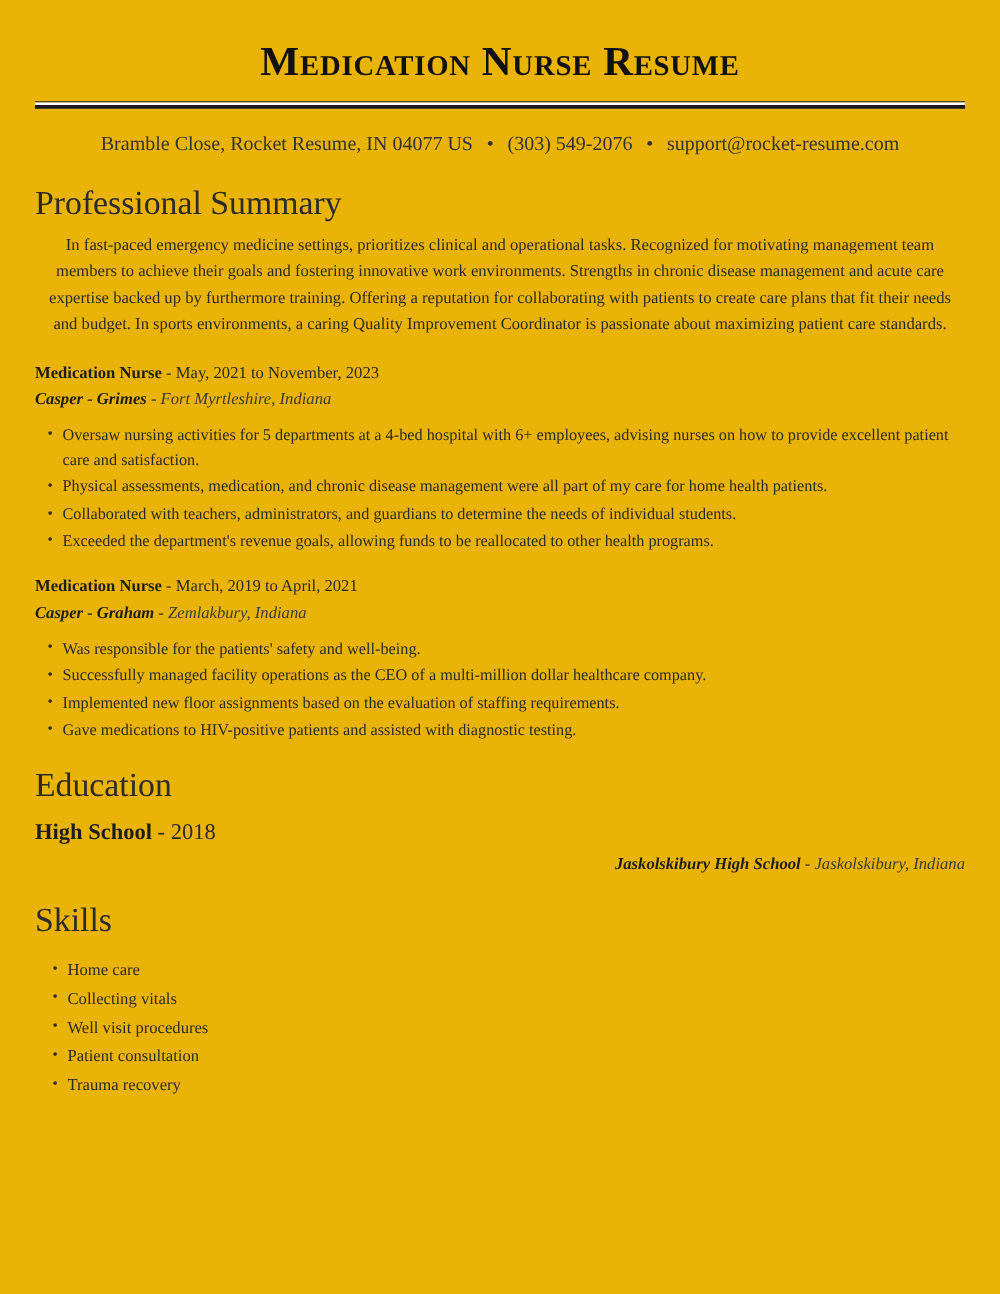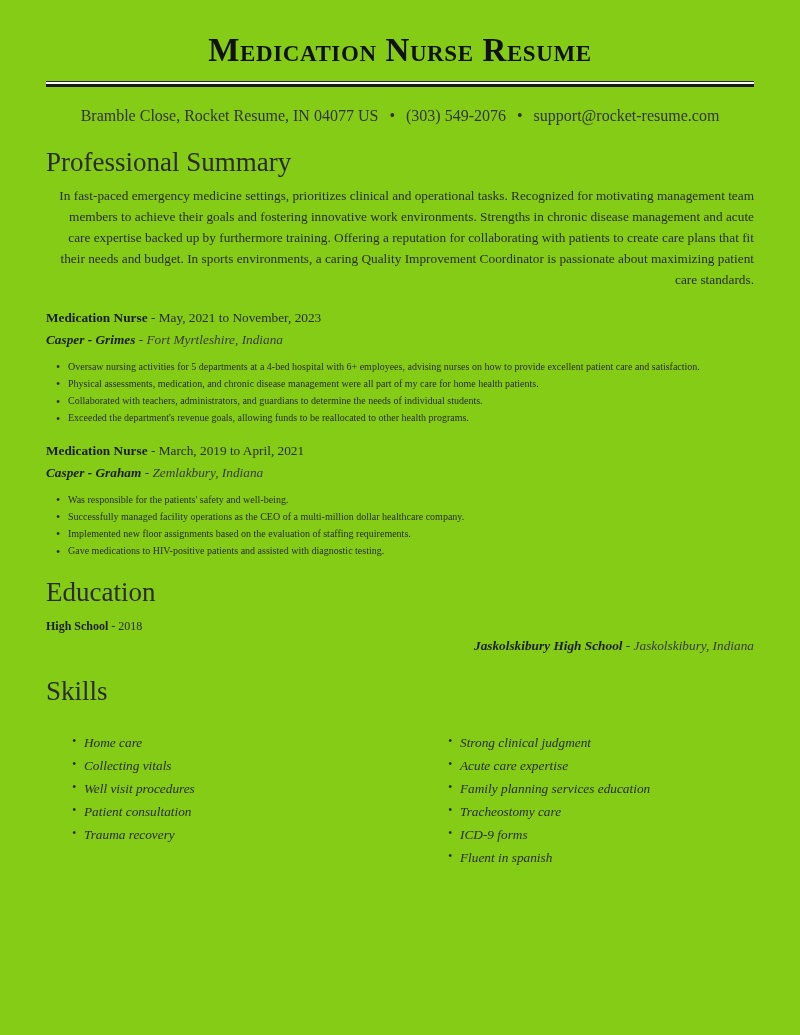--- a/index.html
+++ b/index.html
@@ -11,22 +11,22 @@
     width: 800px;
     height: 1035px;
     font-family: "Liberation Serif", "DejaVu Serif", serif;
     color: #222222;
     overflow: hidden;
   }
   .page {
     width: 800px;
     height: 1035px;
     box-sizing: border-box;
-    padding: 0 46px;
-    background: #84cc16;
+    padding: 0 28px;
+    background: #eab308;
     position: relative;
   }
 
   
   .resume-title {
     text-align: center;
     font-family: "Liberation Serif", "DejaVu Serif", serif;
     font-variant: small-caps;
     font-weight: 700;
     font-size: 33px;
@@ -78,21 +78,21 @@
     font-size: 27px;
     color: #2b2b2b;
     margin: 0 0 8px 0;
     line-height: 1.2;
   }
   .summary-text {
     font-size: 13.3px;
     line-height: 1.57;
     color: #2b2b2b;
     margin: 0;
-    text-align: right;
+    text-align: center;
   }
 
   
   .job {
     margin-top: 2px;
   }
   .job + .job {
     margin-top: 16px;
   }
   .job-line-1 {
@@ -127,38 +127,38 @@
     color: #3a3a3a;
   }
 
   ul.bullets {
     margin: 8px 0 0 0;
     padding-left: 22px;
     list-style: none;
   }
   ul.bullets > li {
     position: relative;
-    font-size: 10px;
+    font-size: 13px;
     line-height: 1.52;
     color: #2b2b2b;
     margin-bottom: 2px;
     padding-left: 0;
   }
   ul.bullets > li::before {
     content: "\2022";
     position: absolute;
     left: -12px;
     top: -0.5px;
     font-size: 12px;
     color: #2b2b2b;
   }
 
   
   .edu-line-1 {
-    font-size: 12px;
+    font-size: 18px;
     line-height: 1.55;
     color: #2b2b2b;
   }
   .edu-degree {
     font-weight: 700;
     color: #1d1d1d;
   }
   .edu-line-2 {
     font-size: 13.3px;
     line-height: 1.55;
@@ -182,24 +182,23 @@
     margin-top: 4px;
   }
   .skills-col {
     width: 50%;
     box-sizing: border-box;
   }
   .skills-col.right {
     padding-left: 22px;
   }
   ul.skill-list {
-    margin: 16px;
+    margin: 4px;
     padding-left: 22px;
     list-style: none;
-    font-style: italic;
   }
   ul.skill-list > li {
     position: relative;
     font-size: 13.3px;
     line-height: 1.73;
     color: #2b2b2b;
   }
   ul.skill-list > li::before {
     content: "\2022";
     position: absolute;
@@ -297,26 +296,16 @@
     <div class="skills-cols">
       <div class="skills-col left">
         <ul class="skill-list">
           <li>Home care</li>
           <li>Collecting vitals</li>
           <li>Well visit procedures</li>
           <li>Patient consultation</li>
           <li>Trauma recovery</li>
         </ul>
       </div>
-      <div class="skills-col right">
-        <ul class="skill-list">
-          <li>Strong clinical judgment</li>
-          <li>Acute care expertise</li>
-          <li>Family planning services education</li>
-          <li>Tracheostomy care</li>
-          <li>ICD-9 forms</li>
-          <li>Fluent in spanish</li>
-        </ul>
-      </div>
     </div>
   </div>
 
 </div>
 
 </body></html>

